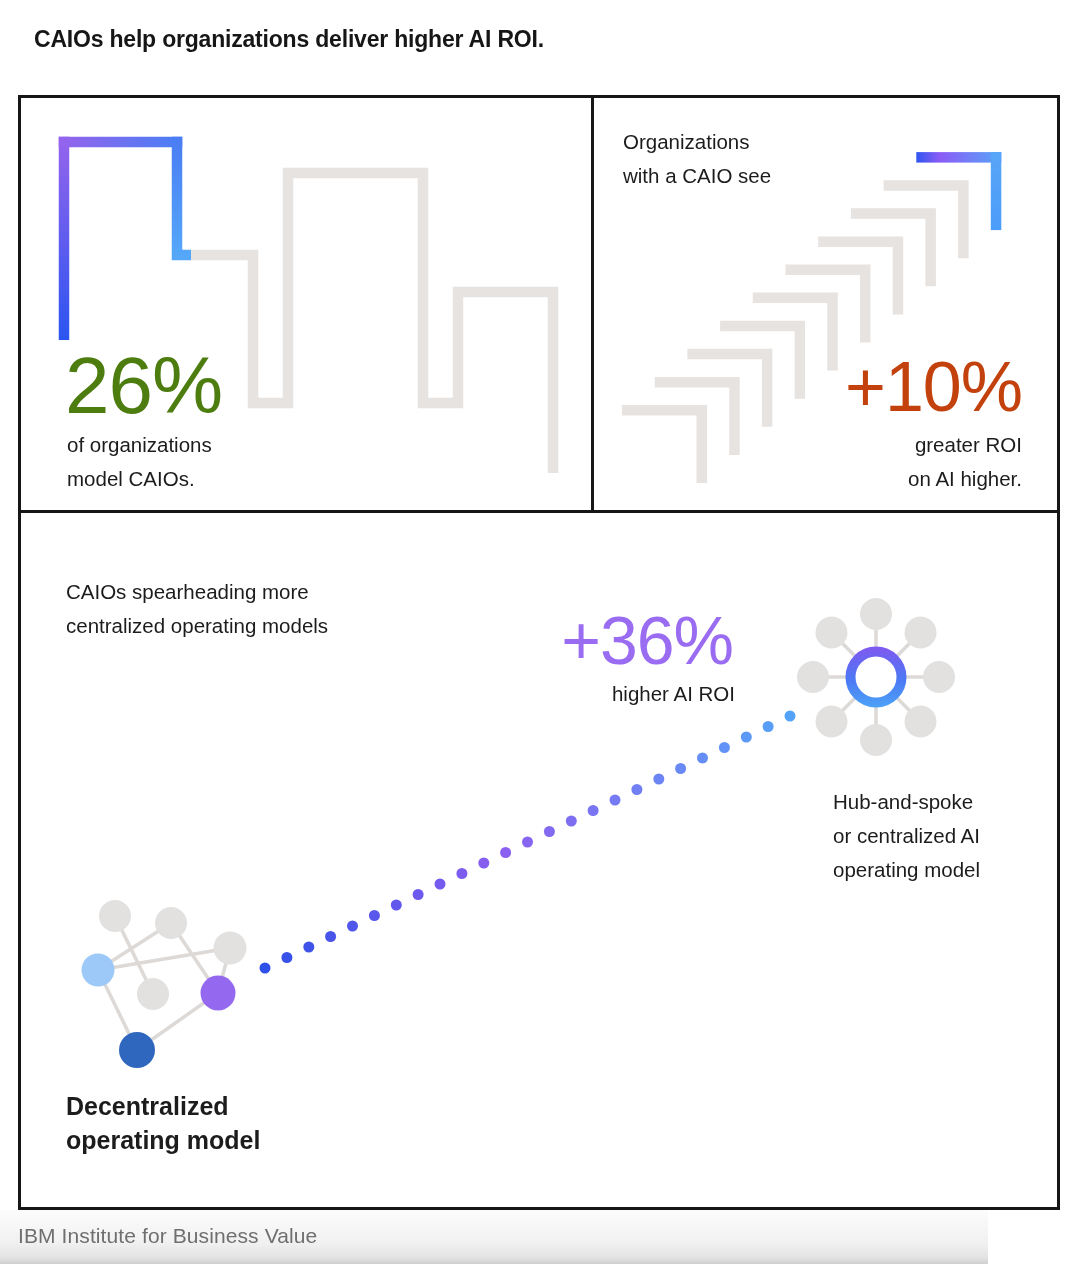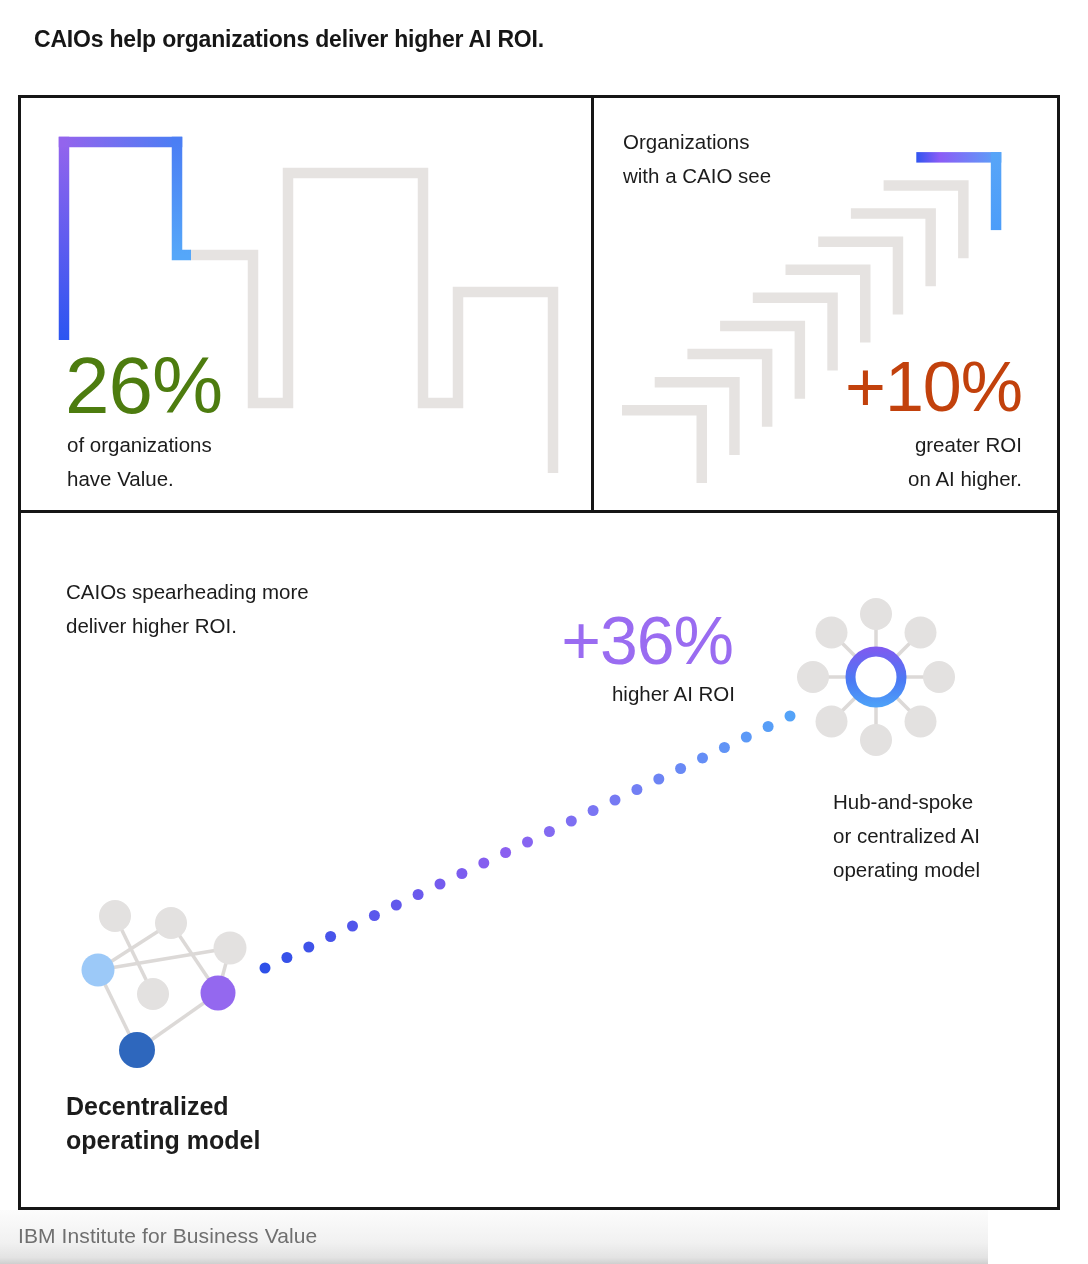--- a/index.html
+++ b/index.html
@@ -68,21 +68,21 @@
           </linearGradient>
         </defs>
         <path d="M169,157 H232 V305 H267 V75 H402 V305 H437 V194 H532 V375" fill="none" stroke="#e6e3e1" stroke-width="10.5"></path>
         <path d="M43,242 V38.75" fill="none" stroke="url(#skyLeft)" stroke-width="10.5"></path>
         <path d="M37.75,44 H161.25" fill="none" stroke="url(#skyTop)" stroke-width="10.5"></path>
         <path d="M156,38.75 V157 M150.75,157 H170" fill="none" stroke="url(#skyRight)" stroke-width="10.5"></path>
       </svg>
       <div class="stat stat-26" style="color: #4d7c0f;">26%</div>
       <div class="caption cap-26">
         <span class="line">of organizations</span>
-        <span class="line">have Value.</span>
+        <span class="line">model CAIOs.</span>
       </div>
     </section>
 
     <section class="panel panel-roi">
       <svg width="463" height="409" viewBox="0 0 463 409">
         <defs>
           <linearGradient id="stepH" x1="322" y1="0" x2="407" y2="0" gradientUnits="userSpaceOnUse">
             <stop offset="0" stop-color="#2f55f0"></stop>
               <stop offset="0.28" stop-color="#8b5cf6"></stop>
               <stop offset="1" stop-color="#58a5f8"></stop>
@@ -184,21 +184,21 @@
             <circle cx="899.5" cy="208.5" r="16" fill="#e3e1e0"></circle>
             <circle cx="855.0" cy="227.0" r="16" fill="#e3e1e0"></circle>
             <circle cx="810.5" cy="208.5" r="16" fill="#e3e1e0"></circle>
             <circle cx="792.0" cy="164.0" r="16" fill="#e3e1e0"></circle>
             <circle cx="810.5" cy="119.5" r="16" fill="#e3e1e0"></circle>
             <circle cx="855" cy="164" r="25.5" fill="#ffffff" stroke="url(#ringGrad)" stroke-width="10"></circle>
           </g>
       </svg>
       <div class="caption intro-models">
         <span class="line">CAIOs spearheading more</span>
-        <span class="line">deliver higher ROI.</span>
+        <span class="line">centralized operating models</span>
       </div>
       <div class="stat stat-36" style="color: rgb(154, 108, 241);">+36%</div>
       <div class="caption cap-36">higher AI ROI</div>
       <div class="caption lbl-decentralized">
         <span class="line">Decentralized</span>
         <span class="line">operating model</span>
       </div>
       <div class="caption lbl-hub">
         <span class="line">Hub-and-spoke</span>
         <span class="line">or centralized AI</span>

